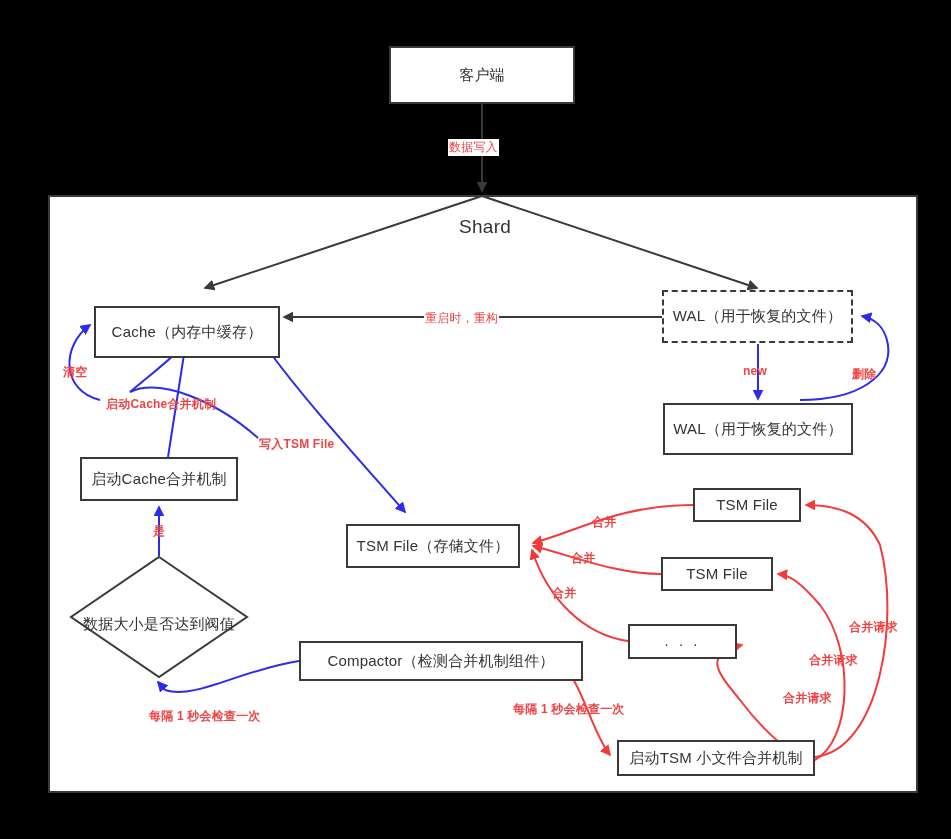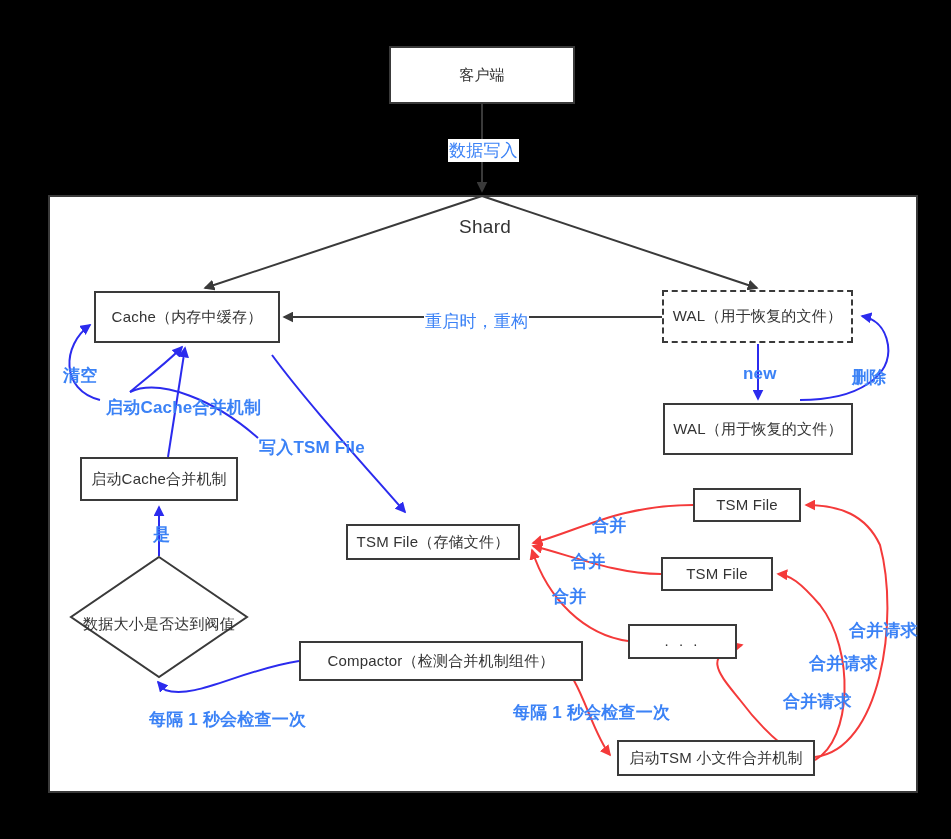--- a/index.html
+++ b/index.html
@@ -47,22 +47,22 @@
   }
   .container-box {
     position: absolute;
     box-sizing: border-box;
     background: #ffffff;
     border: 2px solid #3a3a3a;
   }
   .edge-label {
     position: absolute;
     background: #ffffff;
-    color: #3b82f6;
-    font-size: 17px;
+    color: #ef4444;
+    font-size: 12px;
     white-space: nowrap;
     padding: 0 1px;
     letter-spacing: 0.2px;
   }
   .edge-label.plain {
     background: transparent;
     font-weight: bold;
   }
   .diamond-wrap {
     position: absolute;
@@ -141,21 +141,21 @@
 
     <path d="M 812 762 C 800 760 770 740 740 700 C 720 675 700 655 742 645" stroke="#f43a3a" stroke-width="2" fill="none" marker-end="url(#arrow-red)"></path>
   </svg>
 
   <div class="node" style="left:389px; top:46px; width:186px; height:58px;">
     <span>客户端</span>
   </div>
 
   <div class="shard-label" style="left:459px; top:216px;">Shard</div>
 
-  <div class="node" style="left:94px; top:291px; width:186px; height:52px;">
+  <div class="node" style="left:94px; top:306px; width:186px; height:52px;">
     <span>Cache（内存中缓存）</span>
   </div>
 
   <div class="node dashed" style="left:662px; top:290px; width:191px; height:53px;">
     <span>WAL（用于恢复的文件）</span>
   </div>
 
   <div class="node" style="left:663px; top:403px; width:190px; height:52px;">
     <span>WAL（用于恢复的文件）</span>
   </div>
@@ -164,21 +164,21 @@
     <span>启动Cache合并机制</span>
   </div>
 
   <div class="diamond-wrap" style="left:69px; top:555px; width:180px; height:124px;">
     <svg width="180" height="124">
       <polygon points="90,2 178,62 90,122 2,62" fill="#ffffff" stroke="#3a3a3a" stroke-width="2"></polygon>
     </svg>
     <div class="diamond-text" style="left:-5px; top:52px; width:190px; text-align:center;margin-top:8px;">数据大小是否达到阀值</div>
   </div>
 
-  <div class="node" style="left:346px; top:524px; width:174px; height:36px;">
+  <div class="node" style="left:346px; top:524px; width:174px; height:44px;">
     <span>TSM File（存储文件）</span>
   </div>
 
   <div class="node" style="left:299px; top:641px; width:284px; height:40px;">
     <span>Compactor（检测合并机制组件）</span>
   </div>
 
   <div class="node" style="left:693px; top:488px; width:108px; height:34px;">
     <span>TSM File</span>
   </div>

